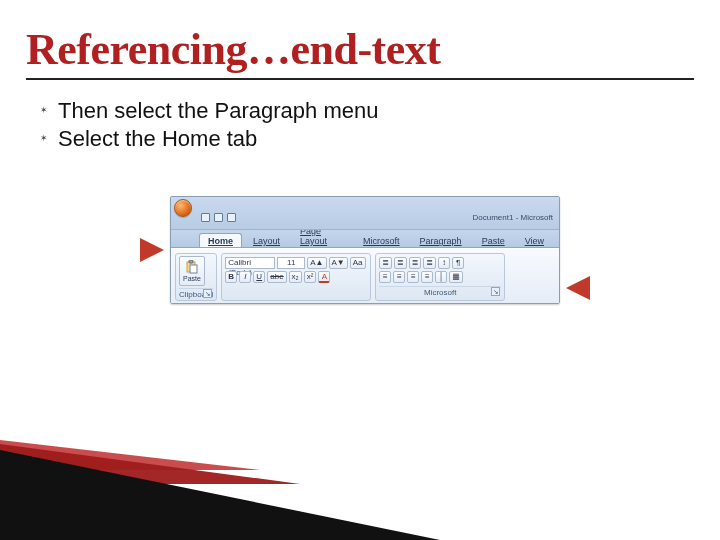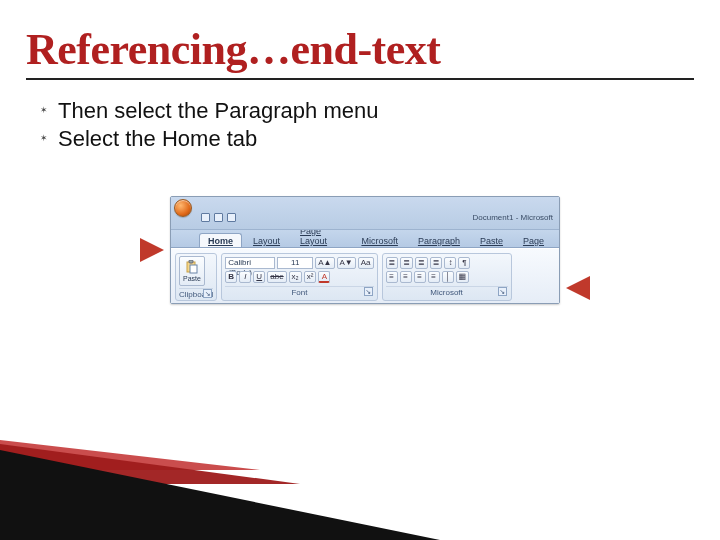--- a/index.html
+++ b/index.html
@@ -130,21 +130,21 @@
   }
   .paste-btn{
     width:26px;height:30px;
     border:1px solid #aab9d0;border-radius:2px;
     background:linear-gradient(#fbfdff,#e4ecf6);
     font-size:7px;text-align:center;cursor:pointer;
     display:flex;flex-direction:column;align-items:center;justify-content:center;gap:1px;
   }
   .paste-btn svg{display:block;}
   .font-sel{ width:50px;height:12px;border:1px solid #aab9d0;background:#fff;font-size:8px;padding:0 2px;line-height:10px;}
-  .size-sel{ width:36px;height:12px;border:1px solid #aab9d0;background:#fff;font-size:8px;text-align:center;line-height:10px;}
+  .size-sel{ width:28px;height:12px;border:1px solid #aab9d0;background:#fff;font-size:8px;text-align:center;line-height:10px;}
 
   
   .wedge-dark {
     position:absolute; left:0; bottom:0;
     width:0;height:0;
     border-bottom:90px solid #111;
     border-right:440px solid transparent;
   }
   .wedge-red {
     position:absolute; left:0; bottom:56px;
@@ -186,21 +186,21 @@
       <div class="doc-title">Document1 - Microsoft</div>
     </div>
 
     <div class="tabs">
       <div class="tab active">Home</div>
       <div class="tab">Layout</div>
       <div class="tab">Page Layout</div>
       <div class="tab">Microsoft</div>
       <div class="tab">Paragraph</div>
       <div class="tab">Paste</div>
-      <div class="tab">Page</div>
+      <div class="tab">View</div>
     </div>
 
     <div class="groups">
 
       <div class="group" style="min-width:40px;">
         <div class="paste-btn">
           <svg width="14" height="14" viewBox="0 0 14 14">
               <rect x="2" y="2" width="8" height="10" fill="#f6d78a" stroke="#c7a24a"></rect>
               <rect x="4" y="0" width="4" height="3" rx="1" fill="#9aa" stroke="#667"></rect>
               <rect x="5" y="5" width="7" height="8" fill="#fff" stroke="#6b85a8"></rect>
@@ -223,24 +223,20 @@
         </div>
         <div class="row">
           <div class="btn" style="font-weight:bold;">B</div>
           <div class="btn" style="font-style:italic;">I</div>
           <div class="btn" style="text-decoration:underline;">U</div>
           <div class="btn" style="text-decoration:line-through;">abe</div>
           <div class="btn">x₂</div>
           <div class="btn">x²</div>
           <div class="btn" style="color:#c0392b;border-bottom:2px solid #c0392b;">A</div>
         </div>
-        <div class="group-label">
-          <span>Font</span>
-          <div class="launcher">↘</div>
-        </div>
       </div>
 
       <div class="group" style="min-width:130px;">
         <div class="row">
           <div class="btn">≣</div>
           <div class="btn">≣</div>
           <div class="btn">≣</div>
           <div class="btn">≣</div>
           <div class="btn">↕</div>
           <div class="btn">¶</div>

